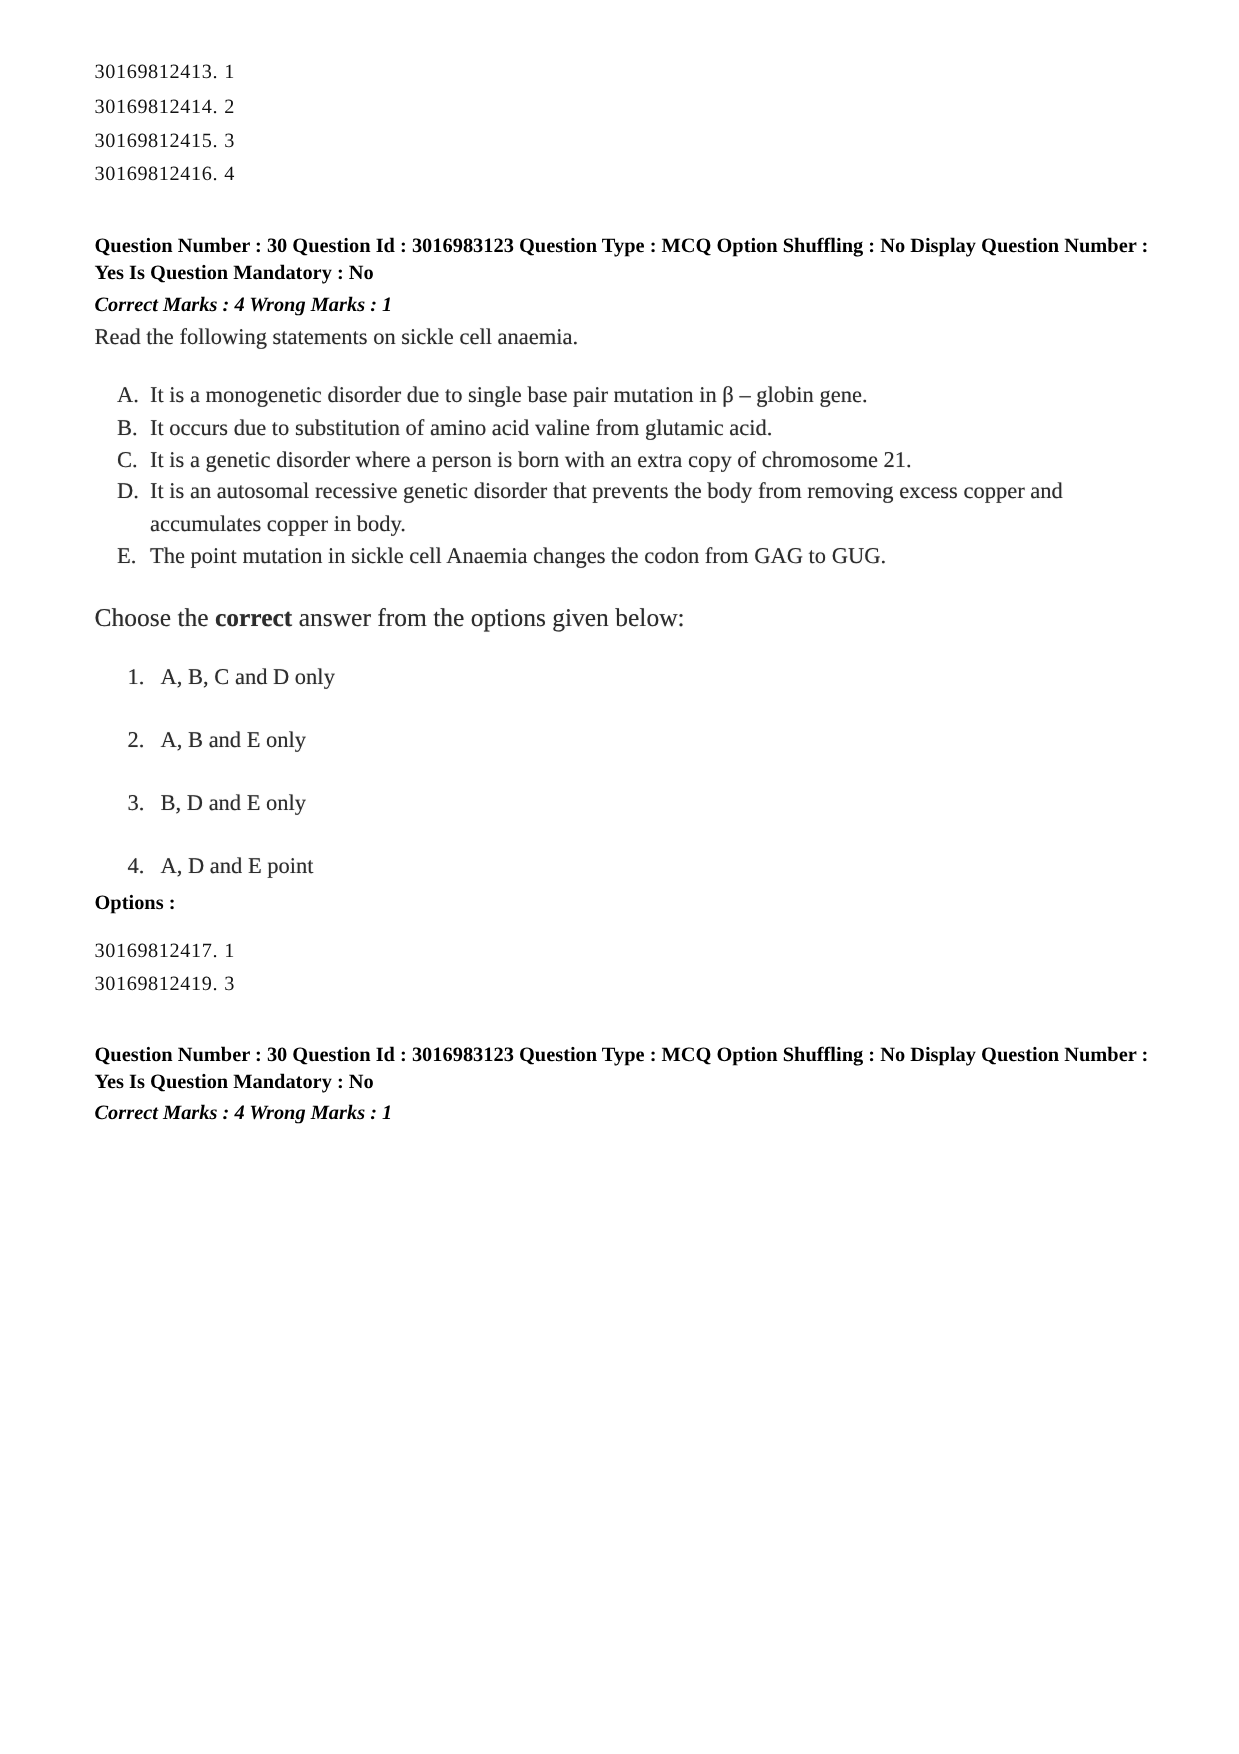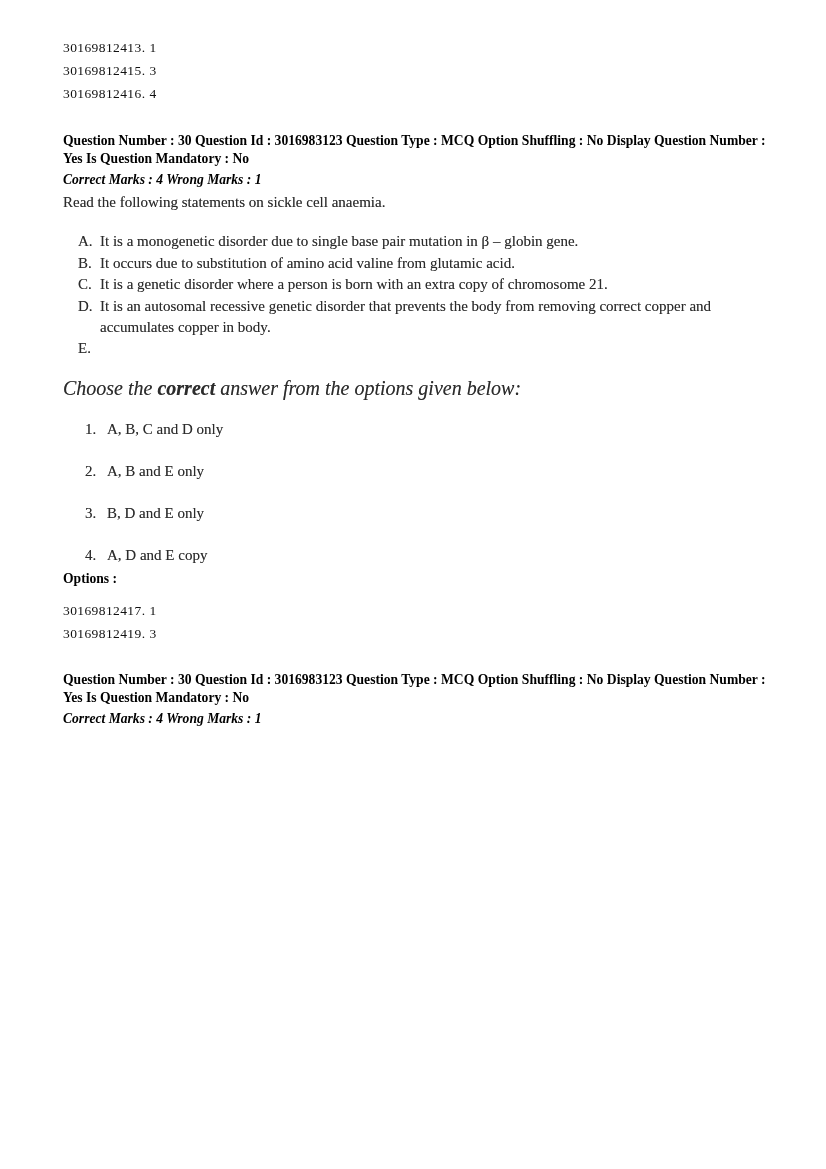--- a/index.html
+++ b/index.html
@@ -67,23 +67,22 @@
   .statement {
     display: flex;
     font-size: 15px;
     line-height: 21.4px;
   }
   .statement .st-label { flex: none; width: 22px; }
   .statement .st-text  { max-width: 672px; }
 
   .choose-line {
     margin: 18px 0 0 0;
-    font-size: 20px;
+    font-size: 17px;
     line-height: 21px;
-    font-style: italic;
   }
   .choose-line b { font-weight: bold; }
 
   .answers {
     margin: 20px 0 0 22px;
     padding: 0;
     list-style: none;
   }
   .answer {
     display: flex;
@@ -108,20 +107,23 @@
 </head>
 <body>
 
 <div class="page">
 
   <div class="id-list">
     <div class="id-row">
       <span class="id-num">30169812413.</span><span class="id-val">1</span>
     </div>
     <div class="id-row">
+      <span class="id-num">30169812414.</span><span class="id-val">2</span>
+    </div>
+    <div class="id-row">
       <span class="id-num">30169812415.</span><span class="id-val">3</span>
     </div>
     <div class="id-row">
       <span class="id-num">30169812416.</span><span class="id-val">4</span>
     </div>
   </div>
 
   <section class="meta-block">
     <p class="meta-line">Question Number : 30 Question Id : 3016983123 Question Type : MCQ Option Shuffling : No Display Question Number : Yes Is Question Mandatory : No</p>
     <p class="marks-line">Correct Marks : 4 Wrong Marks : 1</p>
@@ -137,45 +139,46 @@
         <li class="statement">
           <span class="st-label">B.</span>
           <span class="st-text">It occurs due to substitution of amino acid valine from glutamic acid.</span>
         </li>
         <li class="statement">
           <span class="st-label">C.</span>
           <span class="st-text">It is a genetic disorder where a person is born with an extra copy of chromosome 21.</span>
         </li>
         <li class="statement">
           <span class="st-label">D.</span>
-          <span class="st-text">It is an autosomal recessive genetic disorder that prevents the body from removing correct copper and accumulates copper in body.</span>
+          <span class="st-text">It is an autosomal recessive genetic disorder that prevents the body from removing excess copper and accumulates copper in body.</span>
         </li>
         <li class="statement">
           <span class="st-label">E.</span>
+          <span class="st-text">The point mutation in sickle cell Anaemia changes the codon from GAG to GUG.</span>
         </li>
       </ul>
 
       <p class="choose-line"><span>Choose the </span><b>correct</b><span> answer from the options given below:</span></p>
 
       <ol class="answers">
         <li class="answer">
           <span class="an-num">1.</span>
           <span class="an-text">A, B, C and D only</span>
         </li>
         <li class="answer">
           <span class="an-num">2.</span>
           <span class="an-text">A, B and E only</span>
         </li>
         <li class="answer">
           <span class="an-num">3.</span>
           <span class="an-text">B, D and E only</span>
         </li>
         <li class="answer">
           <span class="an-num">4.</span>
-          <span class="an-text">A, D and E copy</span>
+          <span class="an-text">A, D and E point</span>
         </li>
       </ol>
     </div>
 
     <p class="options-label">Options :</p>
 
     <div class="id-list options-id-list">
       <div class="id-row">
         <span class="id-num">30169812417.</span><span class="id-val">1</span>
       </div>

